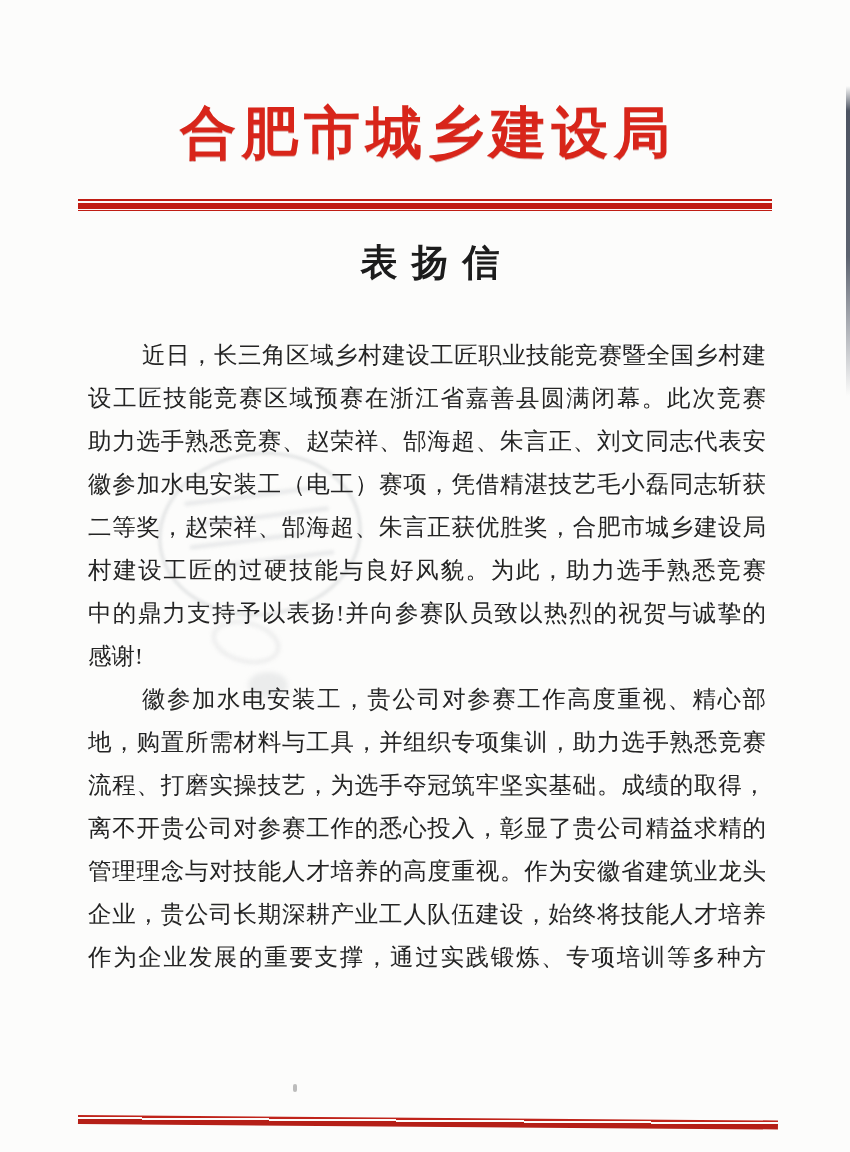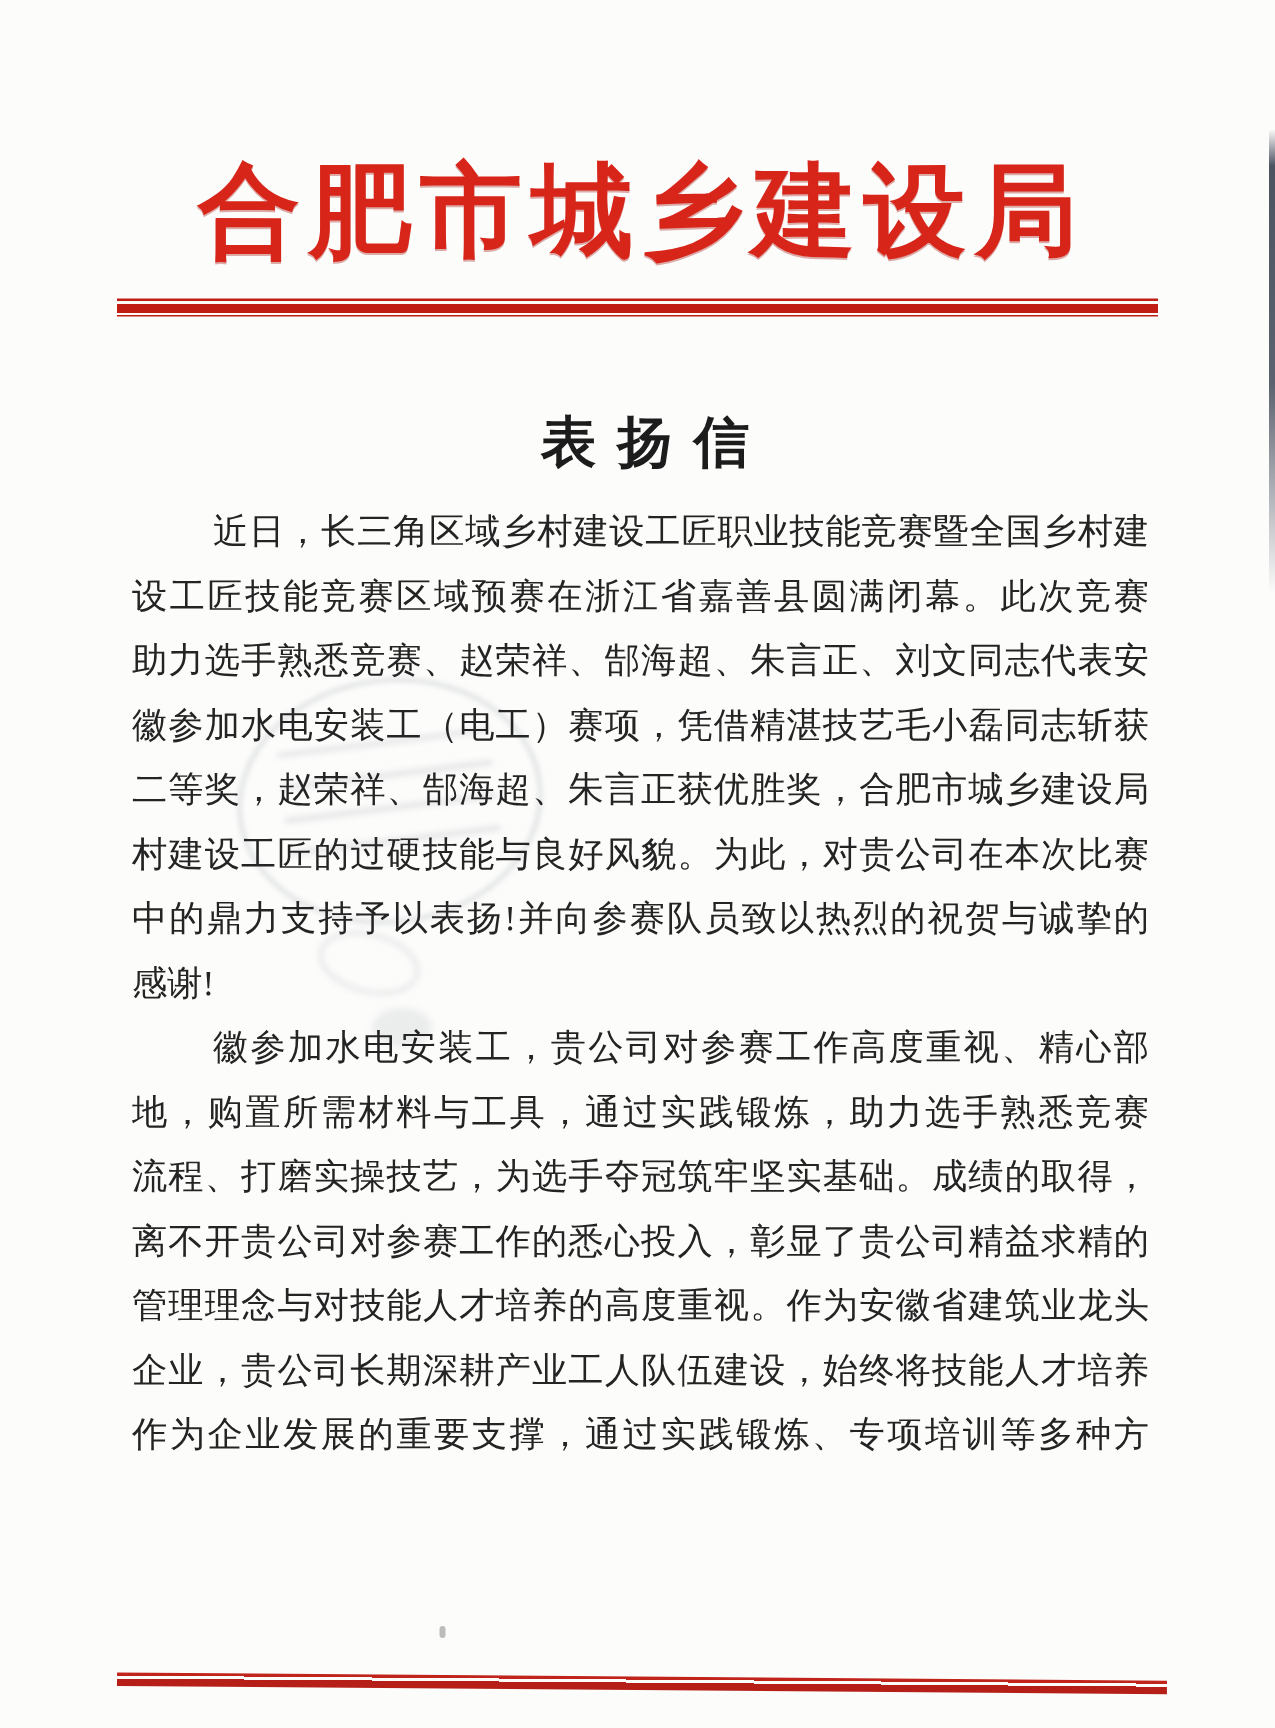--- a/index.html
+++ b/index.html
@@ -7,21 +7,21 @@
     position:relative;
     width:850px; height:1152px;
     background:#fcfcfb;
     overflow:hidden;
     font-family:"Liberation Serif","DejaVu Serif",serif;
   }
   
   .org-name {
     position:absolute; top:96px; left:0; right:0;
     text-align:center;
-    font-size:68px; font-weight:bold;
+    font-size:56px; font-weight:bold;
     letter-spacing:6px; padding-left:6px;
     color:#d8251a;
     text-shadow:0 1px 0 rgba(160,20,14,0.35);
     white-space:nowrap;
   }
   
   .header-rule {
     position:absolute; left:78px; top:199px; width:694px; height:12px;
     background:linear-gradient(to bottom,
       #c01d14 0px, #c01d14 2px,
@@ -31,21 +31,20 @@
       #c01d14 11px, #c01d14 12px);
   }
   
   .letter-title {
     position:absolute; top:238px; left:0; right:0;
     text-align:center;
     font-size:37px; font-weight:bold;
     letter-spacing:14px; padding-left:24px;
     color:#1c1c1c;
     white-space:nowrap;
-    margin-top:32px;
   }
   
   .letter-body {
     position:absolute; left:88px; top:334px; width:678px;
     font-size:23.5px; line-height:43px;
     color:#242424;
   }
   .line { height:43px; overflow:hidden; }
   .line.justify { text-align:justify; text-align-last:justify; }
   .line.justify::after { content:""; display:inline-block; width:100%; height:0; }
@@ -119,25 +118,25 @@
   <div class="stamp"></div>
   <div class="stamp-blob-1"></div>
   <div class="stamp-blob-2"></div>
 
   <div class="letter-body">
       <div class="line indent justify">近日，长三角区域乡村建设工匠职业技能竞赛暨全国乡村建</div>
       <div class="line justify">设工匠技能竞赛区域预赛在浙江省嘉善县圆满闭幕。此次竞赛中，</div>
       <div class="line justify">助力选手熟悉竞赛、赵荣祥、郜海超、朱言正、刘文同志代表安</div>
       <div class="line justify">徽参加水电安装工（电工）赛项，凭借精湛技艺毛小磊同志斩获</div>
       <div class="line justify">二等奖，赵荣祥、郜海超、朱言正获优胜奖，合肥市城乡建设局</div>
-      <div class="line justify">村建设工匠的过硬技能与良好风貌。为此，对贵公司在本次比赛</div>
+      <div class="line justify">村建设工匠的过硬技能与良好风貌。为此，助力选手熟悉竞赛</div>
       <div class="line justify">中的鼎力支持予以表扬!并向参赛队员致以热烈的祝贺与诚挚的</div>
       <div class="line">感谢!</div>
       <div class="line indent justify">徽参加水电安装工，贵公司对参赛工作高度重视、精心部署，</div>
-      <div class="line justify">地，购置所需材料与工具，通过实践锻炼，助力选手熟悉竞赛</div>
+      <div class="line justify">地，购置所需材料与工具，并组织专项集训，助力选手熟悉竞赛</div>
       <div class="line justify">流程、打磨实操技艺，为选手夺冠筑牢坚实基础。成绩的取得，</div>
       <div class="line justify">离不开贵公司对参赛工作的悉心投入，彰显了贵公司精益求精的</div>
       <div class="line justify">管理理念与对技能人才培养的高度重视。作为安徽省建筑业龙头</div>
       <div class="line justify">企业，贵公司长期深耕产业工人队伍建设，始终将技能人才培养</div>
       <div class="line justify">作为企业发展的重要支撑，通过实践锻炼、专项培训等多种方式，</div>
     </div>
 
   <div class="edge-shadow"></div>
 
   <div class="speck"></div>

